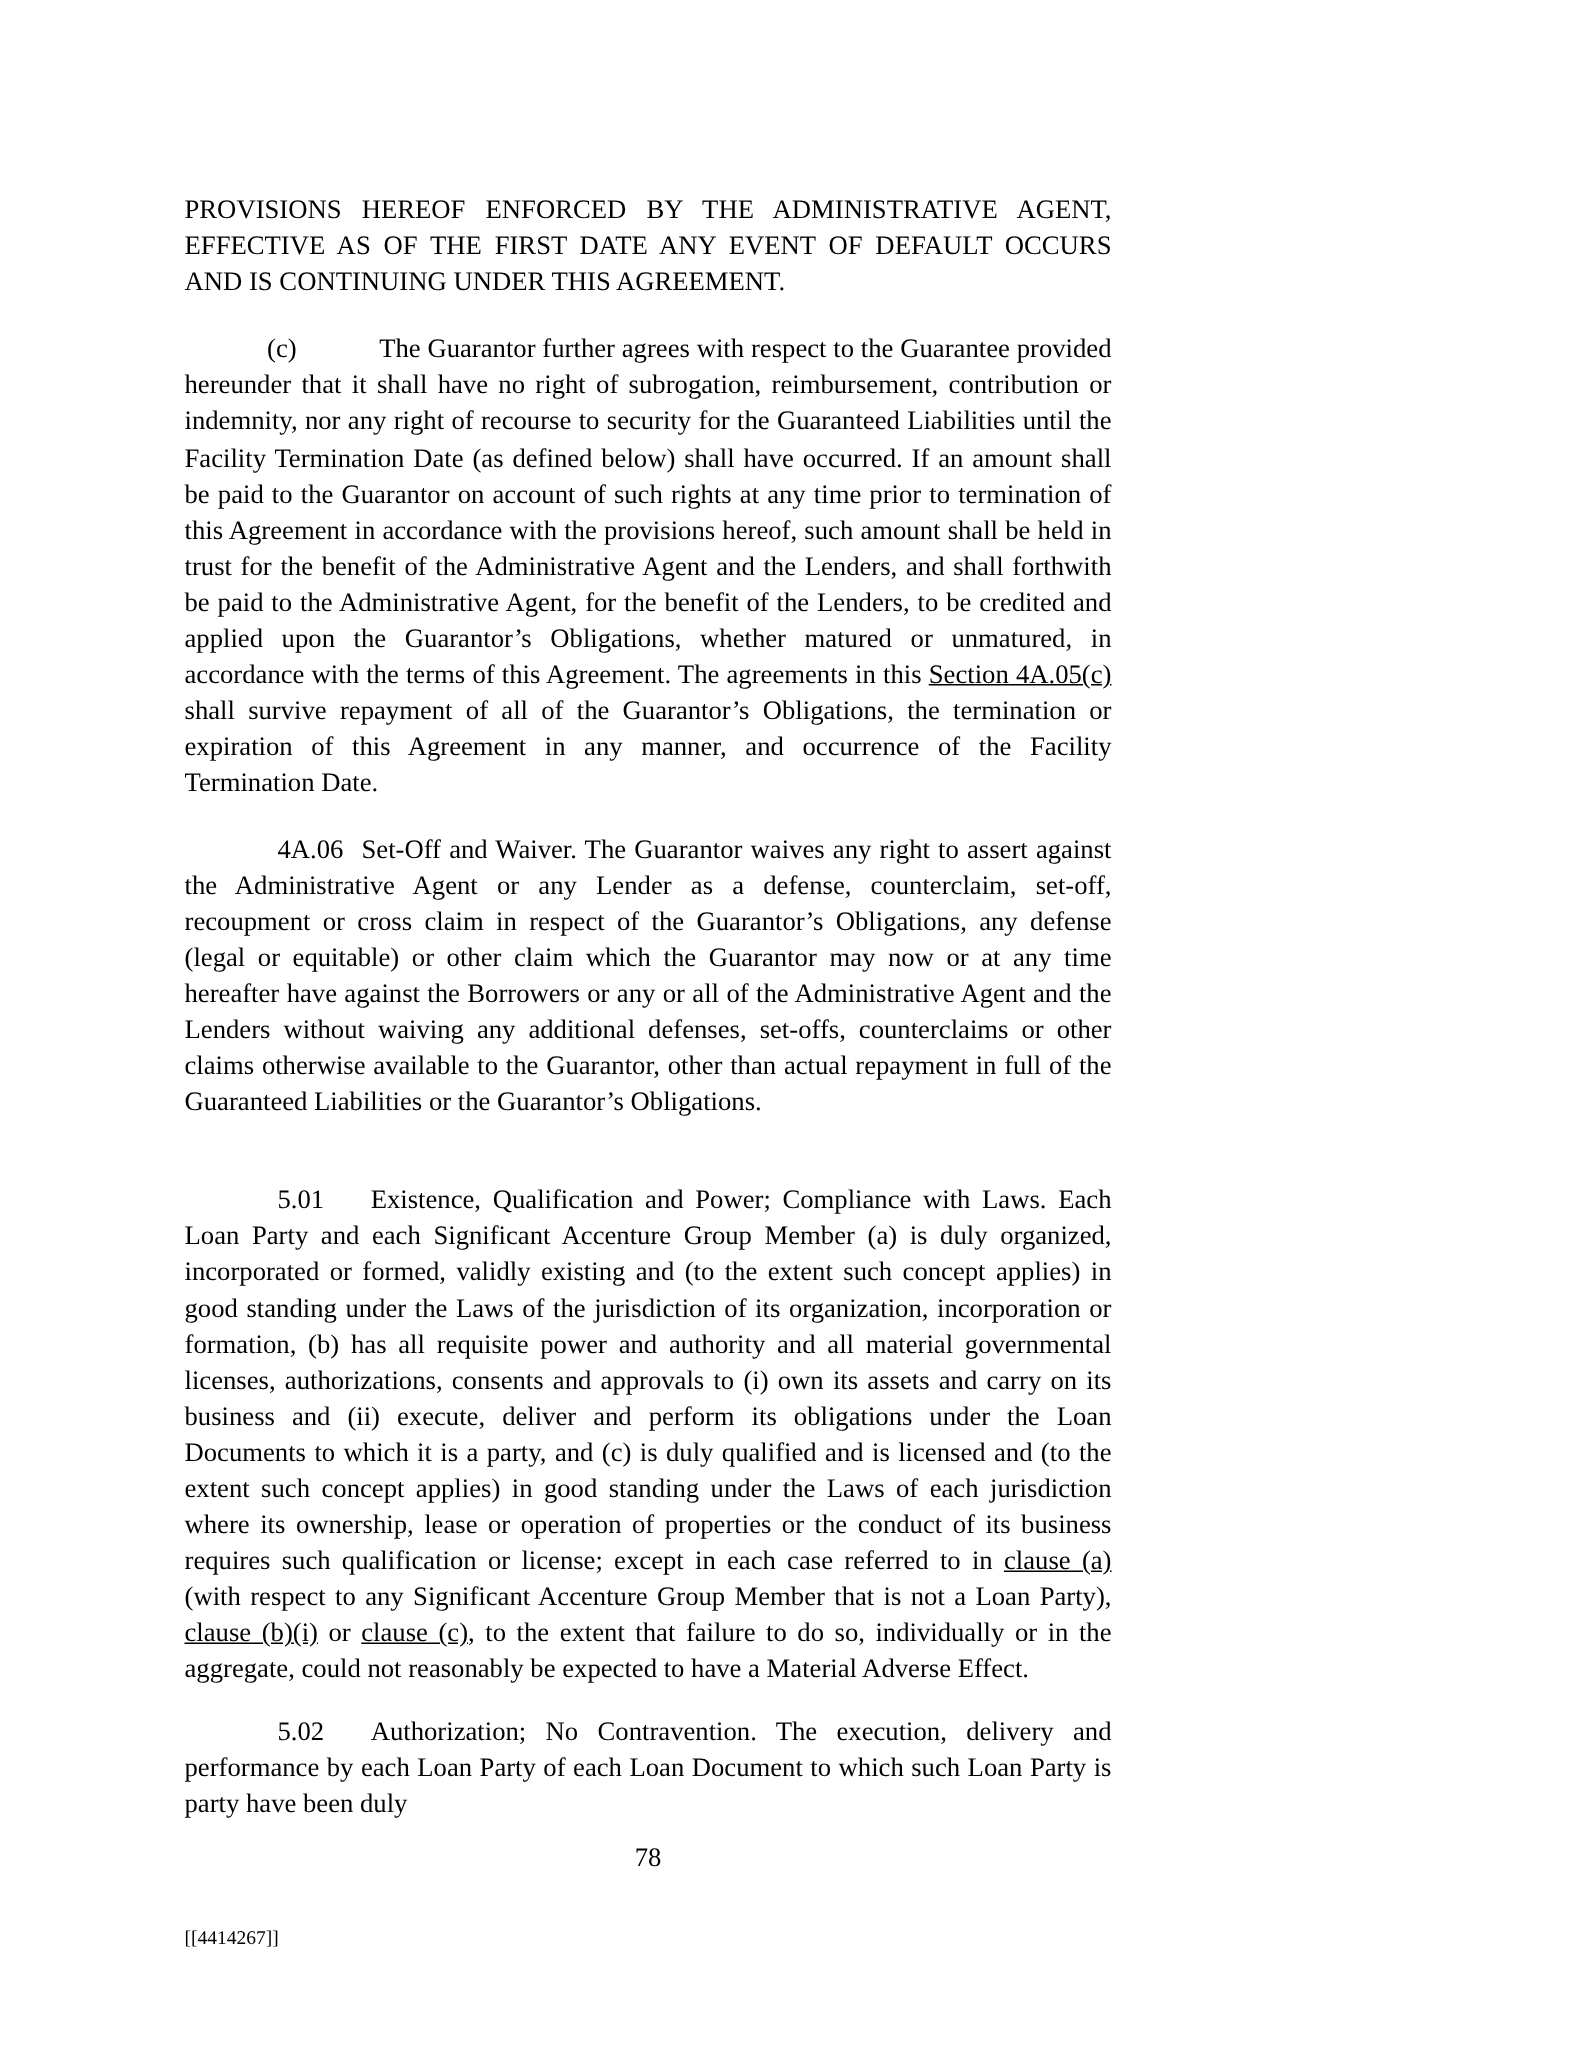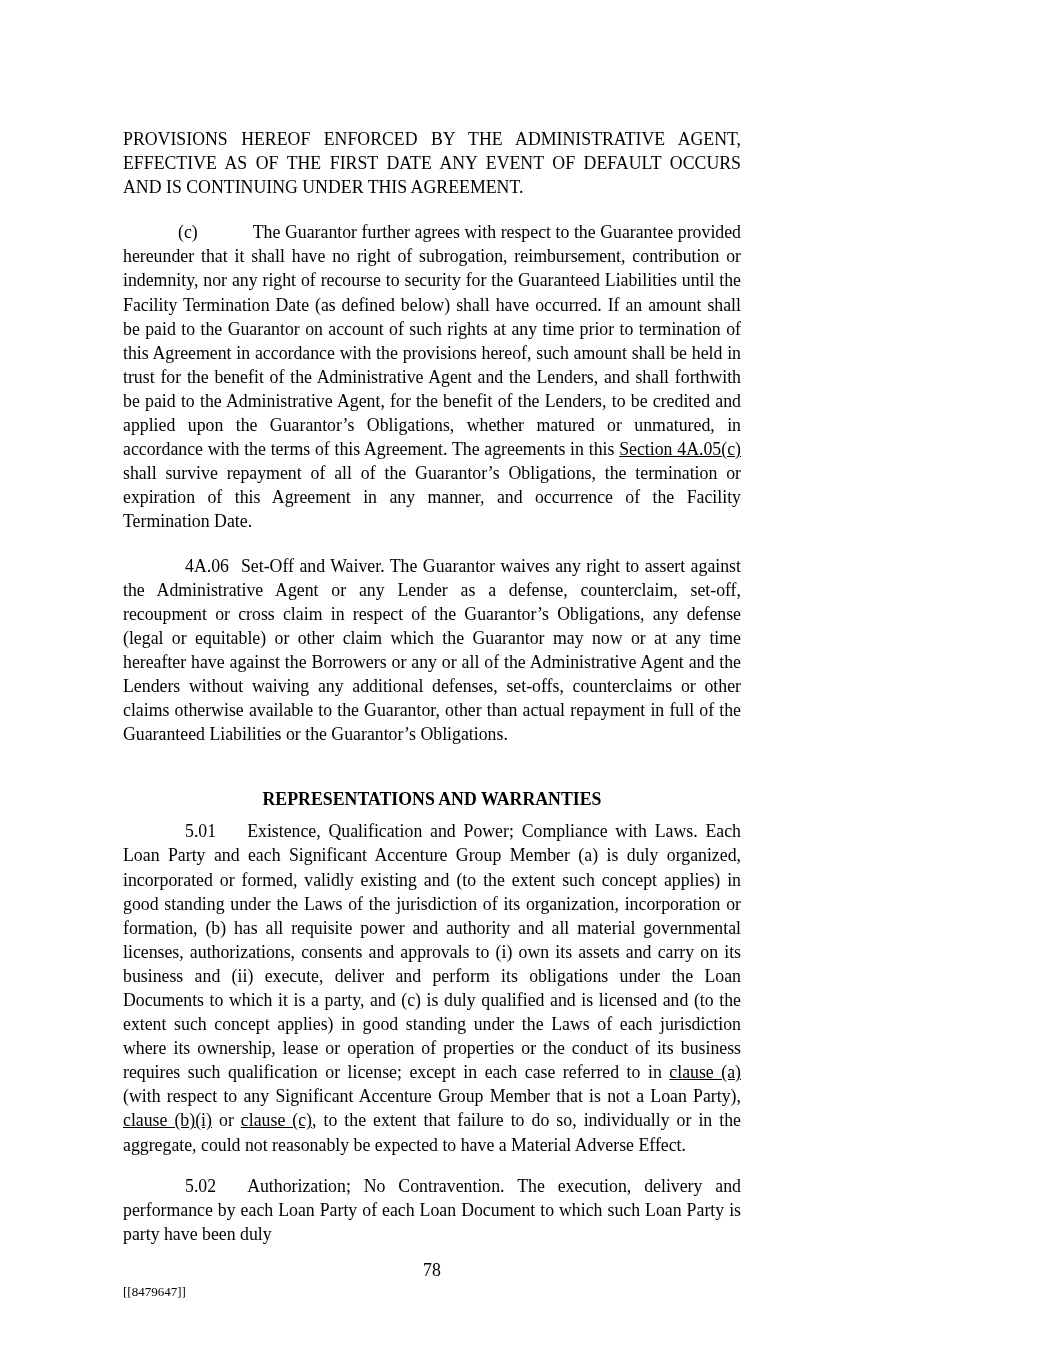--- a/index.html
+++ b/index.html
@@ -47,25 +47,24 @@
 
 <div class="page">
 
   <p class="para para-caps">PROVISIONS HEREOF ENFORCED BY THE ADMINISTRATIVE AGENT, EFFECTIVE AS OF THE FIRST DATE ANY EVENT OF DEFAULT OCCURS AND IS CONTINUING UNDER THIS AGREEMENT.</p>
 
   <p class="para para-c indent-c"><span>(c)</span><span class="tab tab-c"></span><span>The Guarantor further agrees with respect to the Guarantee provided hereunder that it shall have no right of subrogation, reimbursement, contribution or indemnity, nor any right of recourse to security for the Guaranteed Liabilities until the Facility Termination Date (as defined below) shall have occurred.  If an amount shall be paid to the Guarantor on account of such rights at any time prior to termination of this Agreement in accordance with the provisions hereof, such amount shall be held in trust for the benefit of the Administrative Agent and the Lenders, and shall forthwith be paid to the Administrative Agent, for the benefit of the Lenders, to be credited and applied upon the Guarantor’s Obligations, whether matured or unmatured, in accordance with the terms of this Agreement.  The agreements in this </span><span class="u">Section 4A.05(c)</span><span> shall survive repayment of all of the Guarantor’s Obligations, the termination or expiration of this Agreement in any manner, and occurrence of the Facility Termination Date.</span></p>
 
   <p class="para para-4a indent"><span class="b">4A.06</span><span class="tab tab-4a"></span><span class="b">Set-Off and Waiver</span><span>.  The Guarantor waives any right to assert against the Administrative Agent or any Lender as a defense, counterclaim, set-off, recoupment or cross claim in respect of the Guarantor’s Obligations, any defense (legal or equitable) or other claim which the Guarantor may now or at any time hereafter have against the Borrowers or any or all of the Administrative Agent and the Lenders without waiving any additional defenses, set-offs, counterclaims or other claims otherwise available to the Guarantor, other than actual repayment in full of the Guaranteed Liabilities or the Guarantor’s Obligations.</span></p>
 
   <div class="heading-block">
-    <p class="hline">REPRESENTATIONS AND WARRANTIES</p>
   </div>
 
 
   <p class="para para-501 indent"><span class="b">5.01</span><span class="tab tab-num"></span><span class="b">Existence, Qualification and Power; Compliance with Laws.</span><span>  Each Loan Party and each Significant Accenture Group Member (a) is duly organized, incorporated or formed, validly existing and (to the extent such concept applies) in good standing under the Laws of the jurisdiction of its organization, incorporation or formation, (b) has all requisite power and authority and all material governmental licenses, authorizations, consents and approvals to (i) own its assets and carry on its business and (ii) execute, deliver and perform its obligations under the Loan Documents to which it is a party, and (c) is duly qualified and is licensed and (to the extent such concept applies) in good standing under the Laws of each jurisdiction where its ownership, lease or operation of properties or the conduct of its business requires such qualification or license; except in each case referred to in </span><span class="u">clause (a)</span><span> (with respect to any Significant Accenture Group Member that is not a Loan Party), </span><span class="u">clause (b)(i)</span><span> or </span><span class="u">clause (c)</span><span>, to the extent that failure to do so, individually or in the aggregate, could not reasonably be expected to have a Material Adverse Effect.</span></p>
 
   <p class="para para-502 indent"><span class="b">5.02</span><span class="tab tab-num"></span><span class="b">Authorization; No Contravention.</span><span>  The execution, delivery and performance by each Loan Party of each Loan Document to which such Loan Party is party have been duly</span></p>
 
   <div class="page-number">78</div>
 
-  <div class="footer-id">[[8479647]]</div>
+  <div class="footer-id">[[4414267]]</div>
 
 </div>
 
 </body></html>

